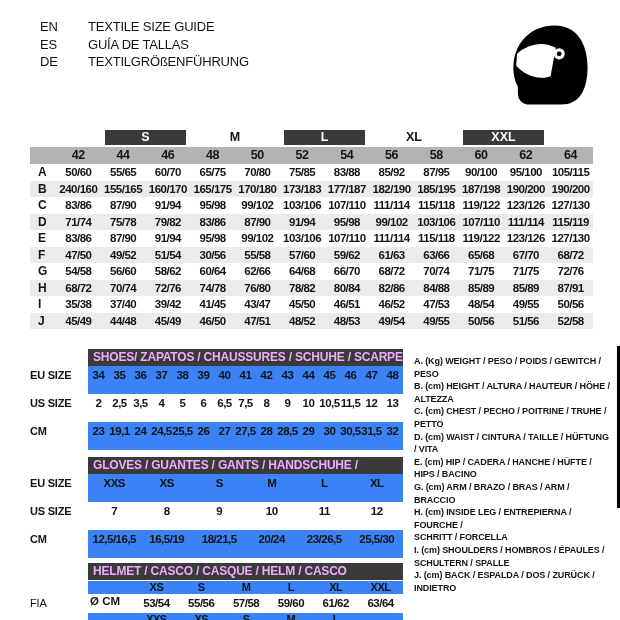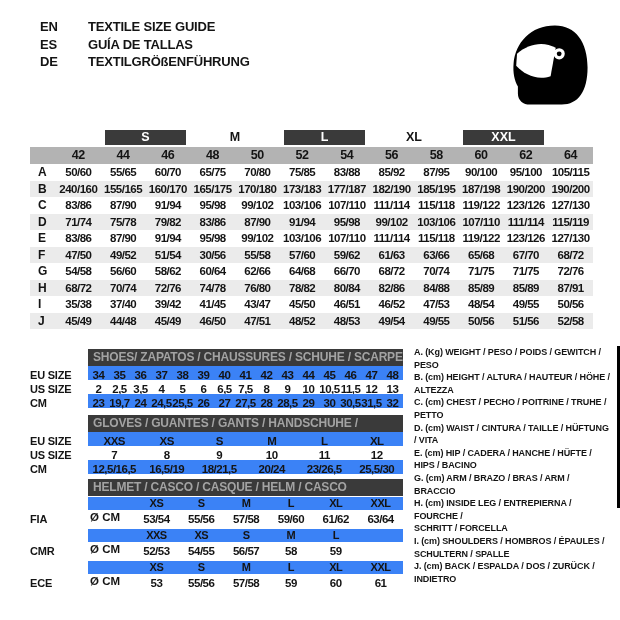--- a/index.html
+++ b/index.html
@@ -2,61 +2,61 @@
 <html><head>
 <meta charset="utf-8">
 <style>
   html,body{margin:0;padding:0;background:#fff;}
   .page{
     position:relative;width:620px;height:620px;background:#ffffff;overflow:hidden;
     font-family:"Liberation Sans",sans-serif;color:#141414;
   }
   
   #lang-block{position:absolute;left:40px;top:18px;}
-  .lang-row{display:flex;font-size:13px;font-weight:bold;line-height:17.5px;letter-spacing:-0.2px;align-items:center;}
+  .lang-row{display:flex;font-size:13px;font-weight:normal;line-height:17.5px;letter-spacing:-0.2px;align-items:center;}
   .lang-code{width:30px;flex:0 0 30px;margin-right:18px;}
   
   #helmet-icon{position:absolute;left:505px;top:20px;width:86px;height:90px;}
   
   #size-table{position:absolute;left:30px;top:130px;width:563px;}
   .grid13{display:grid;grid-template-columns:26px repeat(12,1fr);}
   #group-row{height:15px;margin-bottom:2px;}
   .group-cell{font-size:12.5px;font-weight:bold;text-align:center;line-height:15px;}
   .group-cell.dark{background:#3a3a3a;color:#ffffff;margin:0 4px;}
   #num-row{background:#b3b3b3;height:17px;}
   .num-cell{text-align:center;font-size:12.5px;font-weight:bold;line-height:17px;letter-spacing:-0.3px;}
   .data-row{height:16.5px;}
   .data-row.stripe{background:#ebebeb;}
   .row-label{font-size:12px;font-weight:bold;padding-left:8px;line-height:16.5px;}
   .val-cell{text-align:center;font-size:11.5px;font-weight:bold;line-height:16.5px;letter-spacing:-0.5px;}
   
   #lower{position:absolute;left:30px;top:349px;width:373px;}
-  .section-header{margin-left:58px;height:17px;background:#3a3a3a;color:#a3a3a3;
+  .section-header{margin-left:58px;height:17px;background:#3a3a3a;color:#f0abfc;
     font-size:12px;font-weight:bold;line-height:17px;padding-left:5px;letter-spacing:-0.2px;}
-  .srow{display:flex;height:14px;}
+  .srow{display:flex;height:28px;}
   .srow .lbl{flex:0 0 58px;font-size:11px;font-weight:bold;line-height:18px;letter-spacing:-0.2px;}
   .srow .content{flex:1;display:grid;}
   .cols15{grid-template-columns:repeat(15,1fr);}
   .cols6{grid-template-columns:repeat(6,1fr);}
   .content.stripe{background:#3b82f6;}
   .cell{text-align:center;font-size:11.5px;font-weight:bold;line-height:18px;letter-spacing:-0.5px;}
   .gap{height:7px;}
   .gap-sm{height:5px;}
   
   .hrow{display:flex;}
-  .hrow .lbl{flex:0 0 58px;font-size:11px;font-weight:bold;letter-spacing:-0.2px;}
+  .hrow .lbl{flex:0 0 58px;font-size:11px;font-weight:normal;letter-spacing:-0.2px;}
   .hcontent{flex:1;display:grid;grid-template-columns:46px repeat(6,1fr);}
   .hsizes{height:13px;margin:1px 0;}
   .hsizes .cell{line-height:13px;font-size:11px;}
   .hvals{height:16px;margin-bottom:1px;}
   .hvals .cell{line-height:16px;}
   .hrow .lbl{line-height:16px;}
   .unit-cell{font-size:11.5px;font-weight:bold;text-align:left;padding-left:2px;}
   
-  #legend{position:absolute;left:414px;top:346px;width:198px;}
+  #legend{position:absolute;left:414px;top:355px;width:198px;}
   .legend-item{font-size:9px;font-weight:bold;line-height:12.6px;letter-spacing:-0.1px;white-space:pre-line;}
   
   #edge-line{position:absolute;left:617px;top:346px;width:3px;height:162px;background:#000;}
 </style>
 </head>
 <body>
 
 <div class="page">
 
   <div id="lang-block">
@@ -298,21 +298,21 @@
             <div class="cell">10,5</div>
             <div class="cell">11,5</div>
             <div class="cell">12</div>
             <div class="cell">13</div>
           </div>
         </div>
         <div class="srow">
           <div class="lbl">CM</div>
           <div class="content cols15 stripe">
             <div class="cell">23</div>
-            <div class="cell">19,7</div>
+            <div class="cell">19,1</div>
             <div class="cell">24</div>
             <div class="cell">24,5</div>
             <div class="cell">25,5</div>
             <div class="cell">26</div>
             <div class="cell">27</div>
             <div class="cell">27,5</div>
             <div class="cell">28</div>
             <div class="cell">28,5</div>
             <div class="cell">29</div>
             <div class="cell">30</div>

